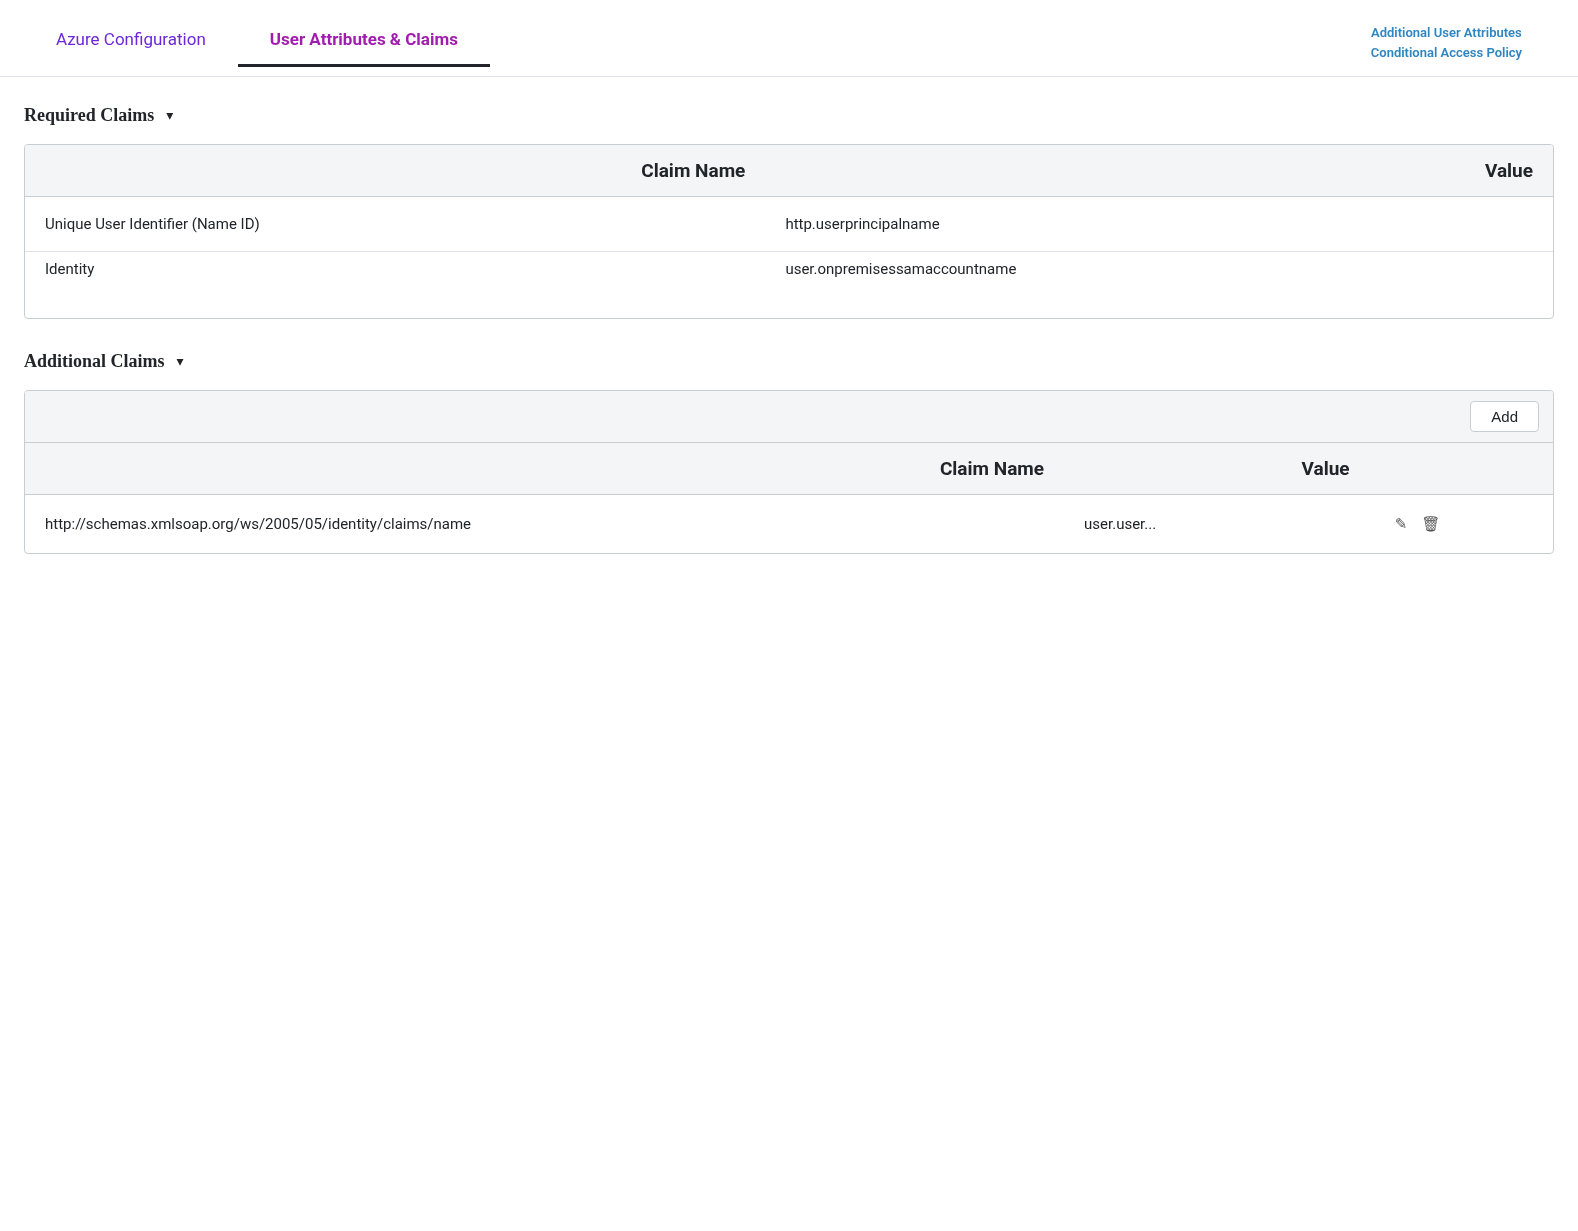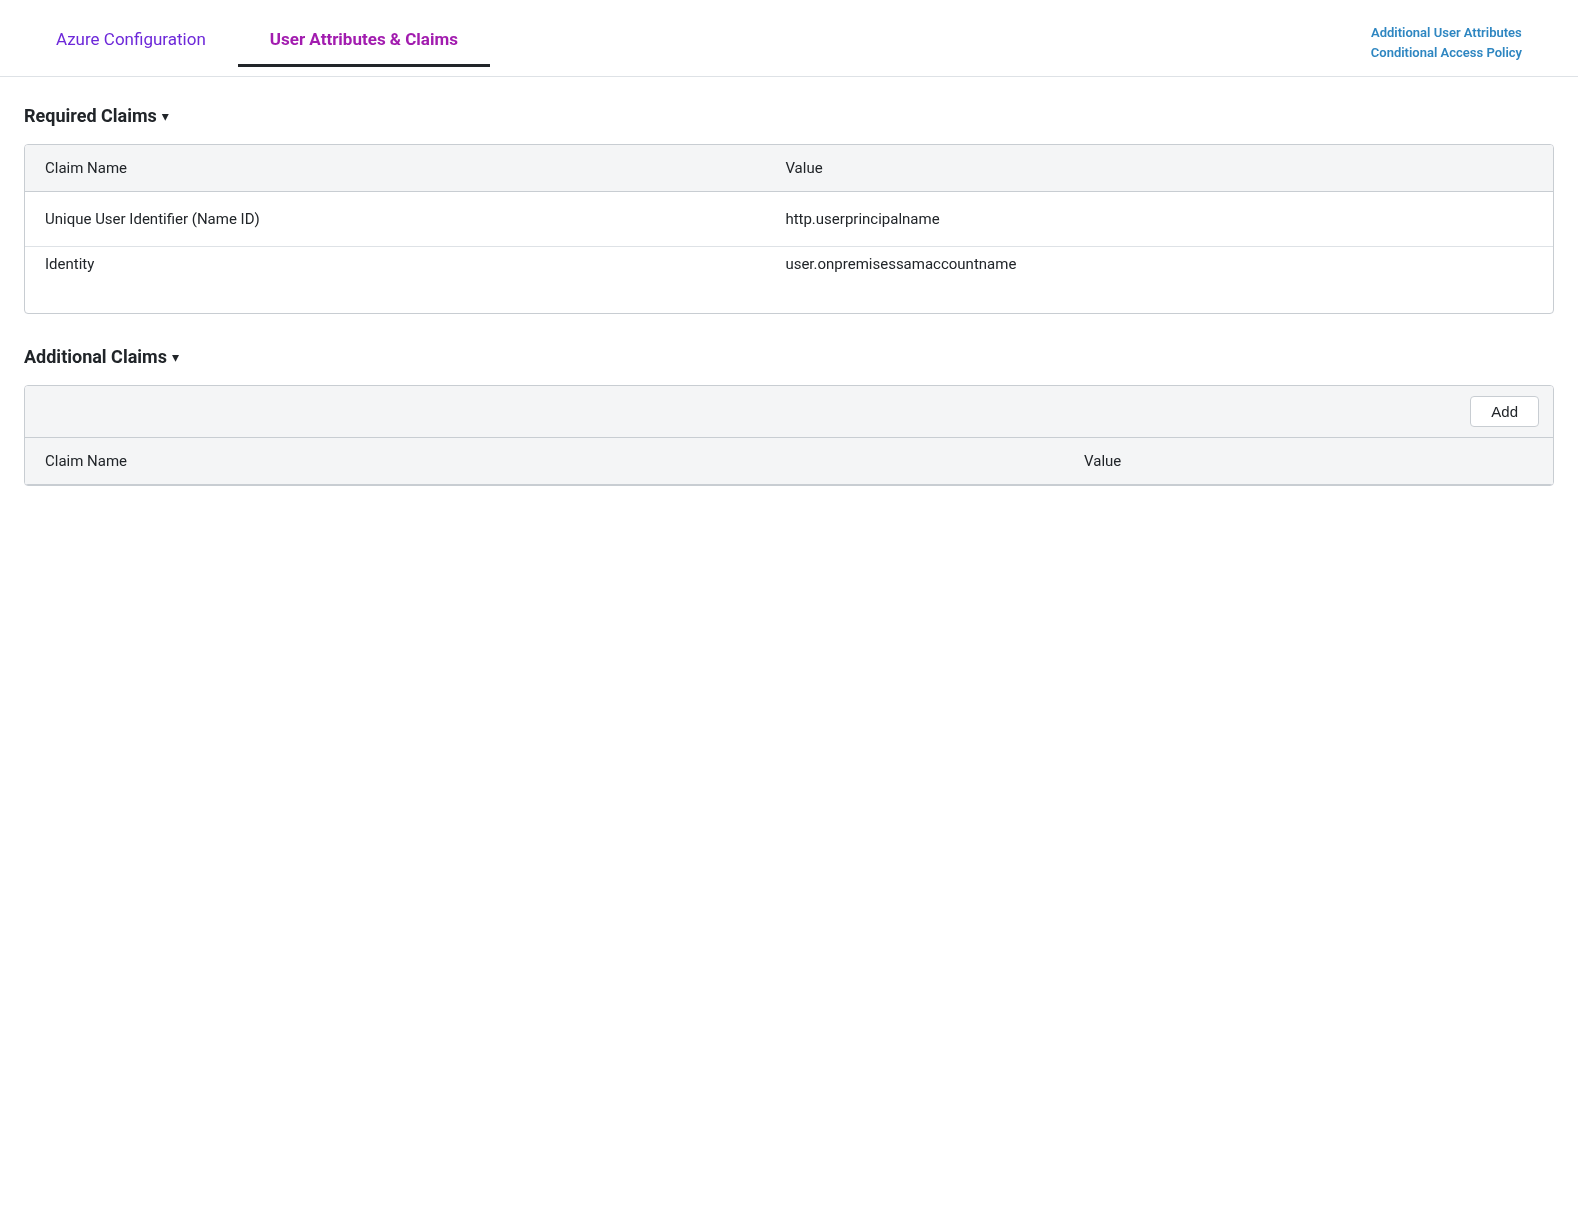--- a/index.html
+++ b/index.html
@@ -52,22 +52,23 @@
 
     
     .content {
       padding: 28px 24px 24px 24px;
     }
 
     
     .section-header {
       display: flex;
       align-items: center;
-      gap: 5px;
+      gap: 12px;
       margin-bottom: 18px;
+      font-family: Liberation Serif, serif;
     }
     .section-title {
       font-size: 18px;
       font-weight: 700;
       color: #212529;
     }
     .chevron-down {
       font-size: 14px;
       color: #212529;
     }
@@ -81,24 +82,24 @@
     }
     .table {
       width: 100%;
       border-collapse: collapse;
     }
     .table thead tr {
       background: #f4f5f6;
     }
     .table th {
       padding: 14px 20px;
-      font-weight: 400;
-      font-size: 15px;
-      color: #212529;
-      text-align: left;
+      font-weight: 700;
+      font-size: 19px;
+      color: #212529;
+      text-align: right;
       border-bottom: 1px solid #c8cdd2;
     }
     .table td {
       padding: 18px 20px;
       font-size: 15px;
       color: #212529;
       border-bottom: 1px solid #dee2e6;
       vertical-align: middle;
     }
     .table tr:last-child td {
@@ -200,17 +201,27 @@
     </div>
     <table class="table">
       <thead>
         <tr>
           <th class="col-claim">Claim Name</th>
           <th class="col-value">Value</th>
           <th class="col-actions"></th>
         </tr>
       </thead>
       <tbody id="additional-claims-body">
+          <tr>
+    <td class="col-claim">http://schemas.xmlsoap.org/ws/2005/05/identity/claims/name</td>
+    <td class="col-value">user.user...</td>
+    <td class="col-actions">
+      <div class="actions-cell">
+        <button class="icon-btn" title="Edit">✎</button>
+        <button class="icon-btn" title="Delete">🗑</button>
+      </div>
+    </td>
+  </tr>
         </tbody>
     </table>
   </div>
 
 </div>
 
 </body></html>

